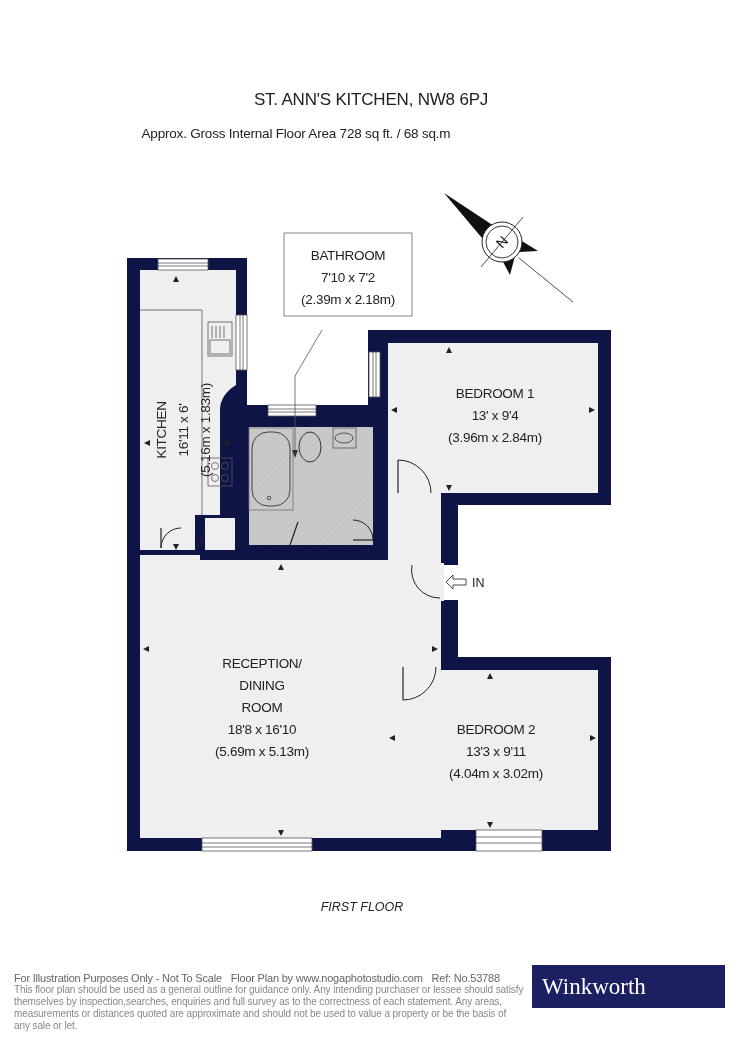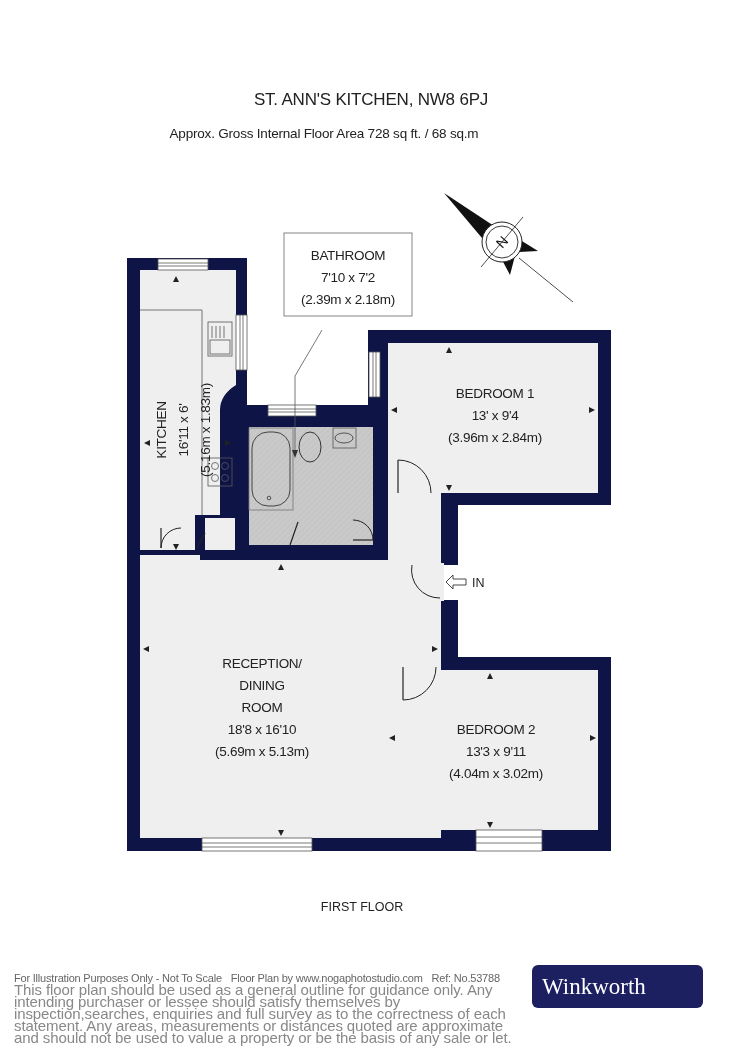--- a/index.html
+++ b/index.html
@@ -1,25 +1,25 @@
 <!DOCTYPE html>
 <html><head>
 <meta charset="utf-8">
 <style>
   html, body { margin:0; padding:0; background:#ffffff; }
   body { width:742px; height:1050px; position:relative; overflow:hidden; font-family:"Liberation Sans", sans-serif; color:#222; }
   .title { position:absolute; left:0; width:742px; top:90px; text-align:center; font-size:17px; color:#222; letter-spacing:-0.2px; }
-  .subtitle { position:absolute; left:0; width:592px; top:126px; text-align:center; font-size:13.5px; color:#222; letter-spacing:-0.2px;padding-left:28px; }
+  .subtitle { position:absolute; left:0; width:592px; top:126px; text-align:center; font-size:13.5px; color:#222; letter-spacing:-0.2px; }
   svg.plan { position:absolute; left:0; top:0; }
   .rlabel { font-family:"Liberation Sans", sans-serif; font-size:13.5px; fill:#222; text-anchor:middle; letter-spacing:-0.3px; }
-  .floor-label { position:absolute; left:0; width:724px; top:900px; text-align:center; font-size:12.5px; color:#222; }
+  .floor-label { position:absolute; left:0; width:724px; top:900px; text-align:center; font-size:12.5px; color:#222;font-style:italic; }
   .footer-main { position:absolute; left:14px; top:972px; font-size:11px; color:#666; letter-spacing:-0.2px; white-space:nowrap; }
   .footer-main span { margin-right:6px; }
-  .footer-disc { position:absolute; left:14px; top:984px; width:510px; font-size:15px; line-height:12px; color:#888; letter-spacing:-0.1px; }
-  .brand { position:absolute; left:532px; top:965px; width:171px; height:43px; background:#1c2060; color:#fff; font-family:"Liberation Serif", serif; font-size:23px; line-height:43px; padding-left:10px; box-sizing:border-box;border-radius:6px; }
+  .footer-disc { position:absolute; left:14px; top:984px; width:510px; font-size:10px; line-height:12px; color:#888; letter-spacing:-0.1px; }
+  .brand { position:absolute; left:532px; top:965px; width:193px; height:43px; background:#1c2060; color:#fff; font-family:"Liberation Serif", serif; font-size:23px; line-height:43px; padding-left:10px; box-sizing:border-box; }
 </style>
 </head>
 <body>
 
 <div class="title">ST. ANN'S KITCHEN, NW8 6PJ</div>
 <div class="subtitle">Approx. Gross Internal Floor Area 728 sq ft. / 68 sq.m</div>
 
 <svg class="plan" width="742" height="1050" viewBox="0 0 742 1050">
   <defs>
     <pattern id="hatch" width="4" height="4" patternUnits="userSpaceOnUse" patternTransform="rotate(45)">

